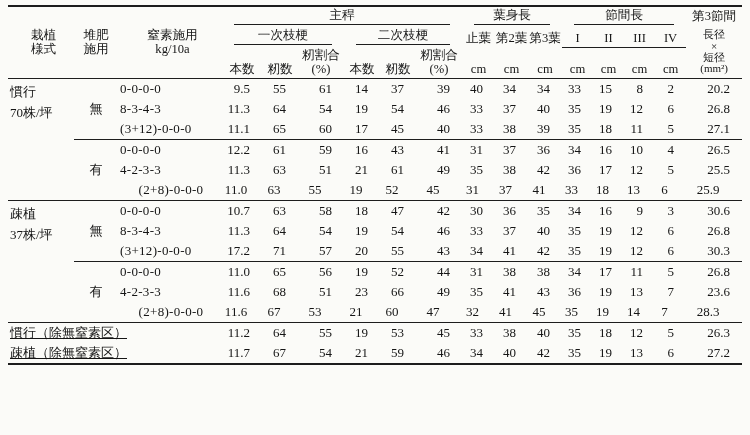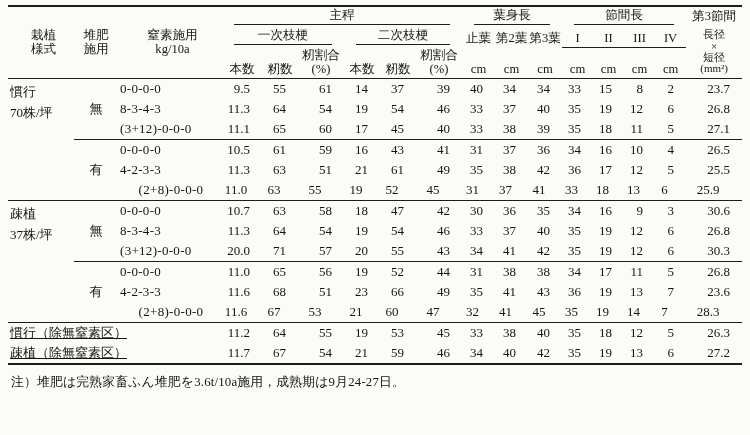--- a/index.html
+++ b/index.html
@@ -113,21 +113,21 @@
           <td class="c-val">14</td>
           <td class="c-val">37</td>
           <td class="c-val">39</td>
           <td class="c-val">40</td>
           <td class="c-val">34</td>
           <td class="c-val">34</td>
           <td class="c-val">33</td>
           <td class="c-val">15</td>
           <td class="c-val">8</td>
           <td class="c-val">2</td>
-          <td class="c-val">23.7</td>
+          <td class="c-val">20.2</td>
         </tr>
         <tr>
           <td class="c-nitro">8-3-4-3</td>
           <td class="c-val">11.3</td>
           <td class="c-val">64</td>
           <td class="c-val">54</td>
           <td class="c-val">19</td>
           <td class="c-val">54</td>
           <td class="c-val">46</td>
           <td class="c-val">33</td>
@@ -152,21 +152,21 @@
           <td class="c-val">39</td>
           <td class="c-val">35</td>
           <td class="c-val">18</td>
           <td class="c-val">11</td>
           <td class="c-val">5</td>
           <td class="c-val">27.1</td>
         </tr>
         <tr>
           <td class="c-compost" rowspan="3">有</td>
           <td class="c-nitro">0-0-0-0</td>
-          <td class="c-val">10.5</td>
+          <td class="c-val">12.2</td>
           <td class="c-val">61</td>
           <td class="c-val">59</td>
           <td class="c-val">16</td>
           <td class="c-val">43</td>
           <td class="c-val">41</td>
           <td class="c-val">31</td>
           <td class="c-val">37</td>
           <td class="c-val">36</td>
           <td class="c-val">34</td>
           <td class="c-val">16</td>
@@ -240,21 +240,21 @@
           <td class="c-val">37</td>
           <td class="c-val">40</td>
           <td class="c-val">35</td>
           <td class="c-val">19</td>
           <td class="c-val">12</td>
           <td class="c-val">6</td>
           <td class="c-val">26.8</td>
         </tr>
         <tr class="sep-partial">
           <td class="c-nitro">(3+12)-0-0-0</td>
-          <td class="c-val">20.0</td>
+          <td class="c-val">17.2</td>
           <td class="c-val">71</td>
           <td class="c-val">57</td>
           <td class="c-val">20</td>
           <td class="c-val">55</td>
           <td class="c-val">43</td>
           <td class="c-val">34</td>
           <td class="c-val">41</td>
           <td class="c-val">42</td>
           <td class="c-val">35</td>
           <td class="c-val">19</td>
@@ -344,14 +344,13 @@
           <td class="c-val">42</td>
           <td class="c-val">35</td>
           <td class="c-val">19</td>
           <td class="c-val">13</td>
           <td class="c-val">6</td>
           <td class="c-val">27.2</td>
         </tr>
       </tbody>
   </table>
 
-  <div class="footnote">注）堆肥は完熟家畜ふん堆肥を3.6t/10a施用，成熟期は9月24-27日。</div>
 </div>
 
 </body></html>

